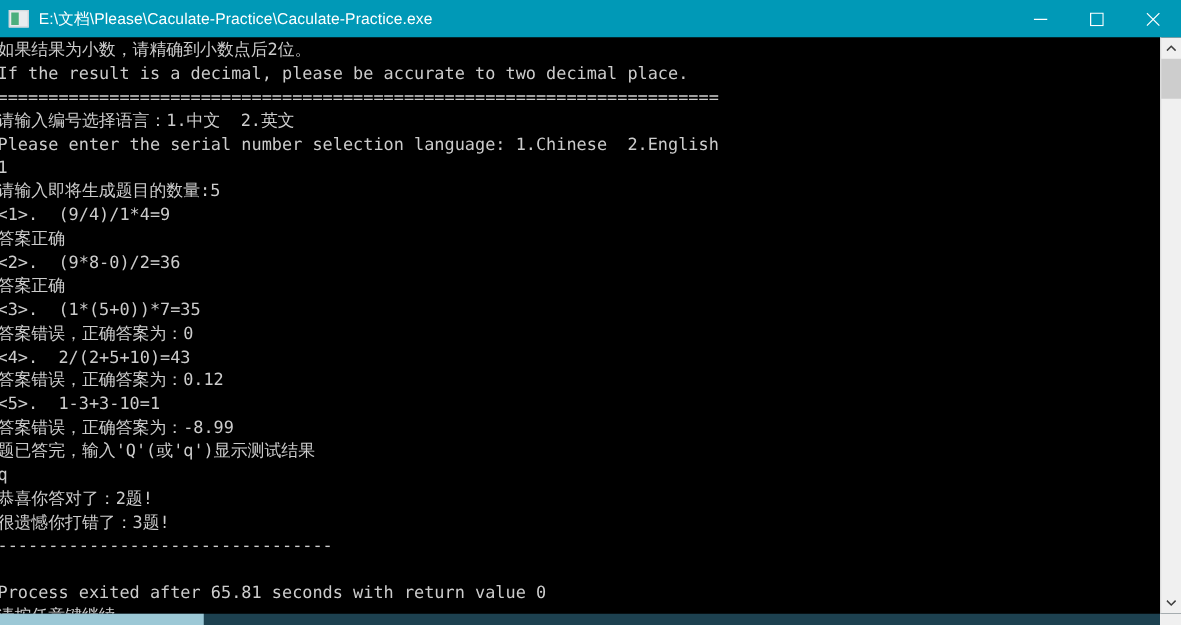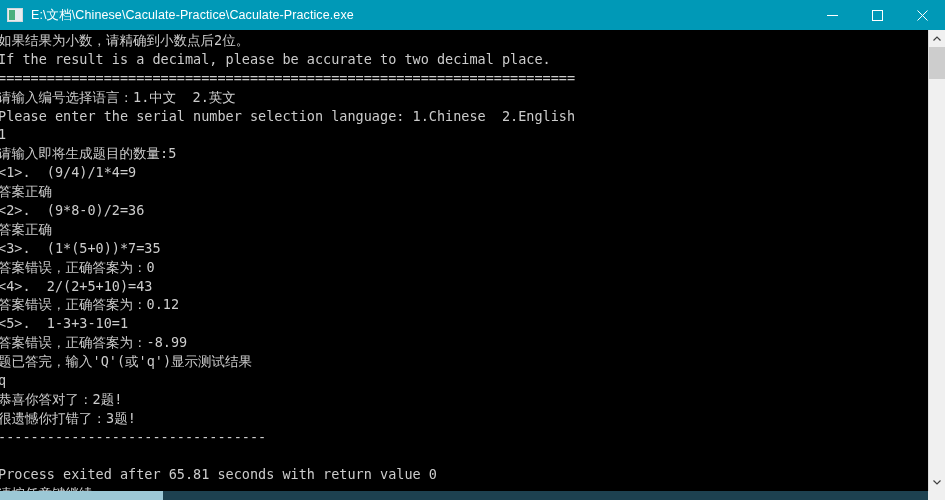--- a/index.html
+++ b/index.html
@@ -161,21 +161,21 @@
     background: #f0f0f0;
   }
 </style>
 </head>
 <body>
 
 <div class="window">
 
   <div class="titlebar">
     <div class="title-icon"></div>
-    <div class="title-text">E:\文档\Chinese\Caculate-Practice\Caculate-Practice.exe</div>
+    <div class="title-text">E:\文档\Please\Caculate-Practice\Caculate-Practice.exe</div>
 
     <div class="win-controls">
       <div class="win-btn">
         <svg width="11" height="11" viewBox="0 0 11 11" aria-hidden="true">
           <rect x="0" y="5" width="11" height="1" fill="#ffffff"></rect>
         </svg>
       </div>
       <div class="win-btn">
         <svg width="11" height="11" viewBox="0 0 11 11" aria-hidden="true">
           <rect x="0.5" y="0.5" width="10" height="10" fill="none" stroke="#ffffff" stroke-width="1"></rect>

